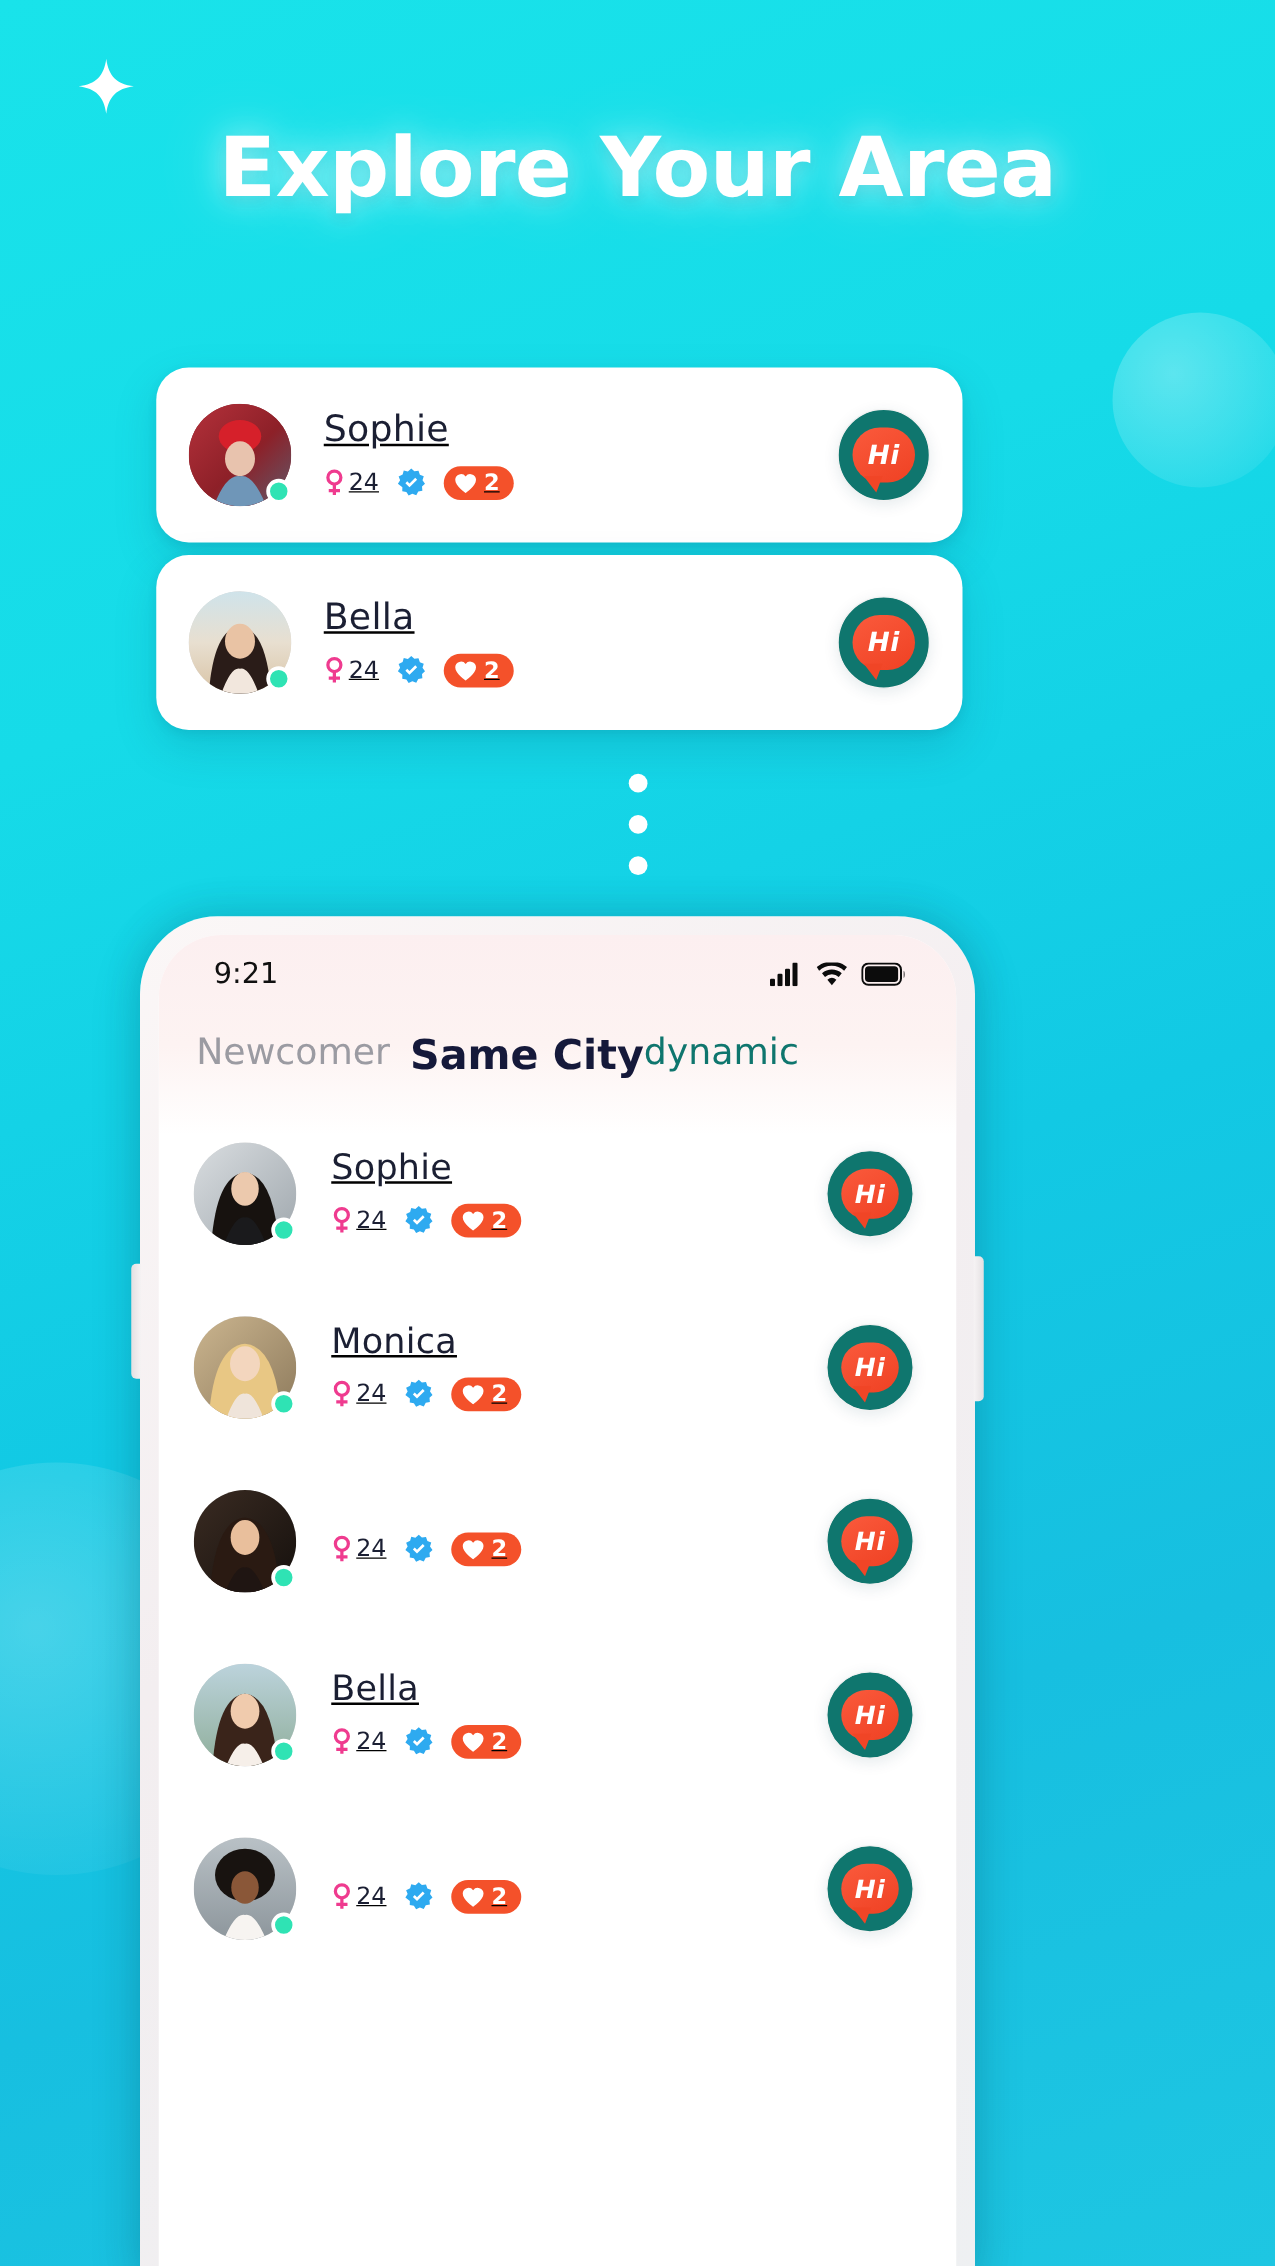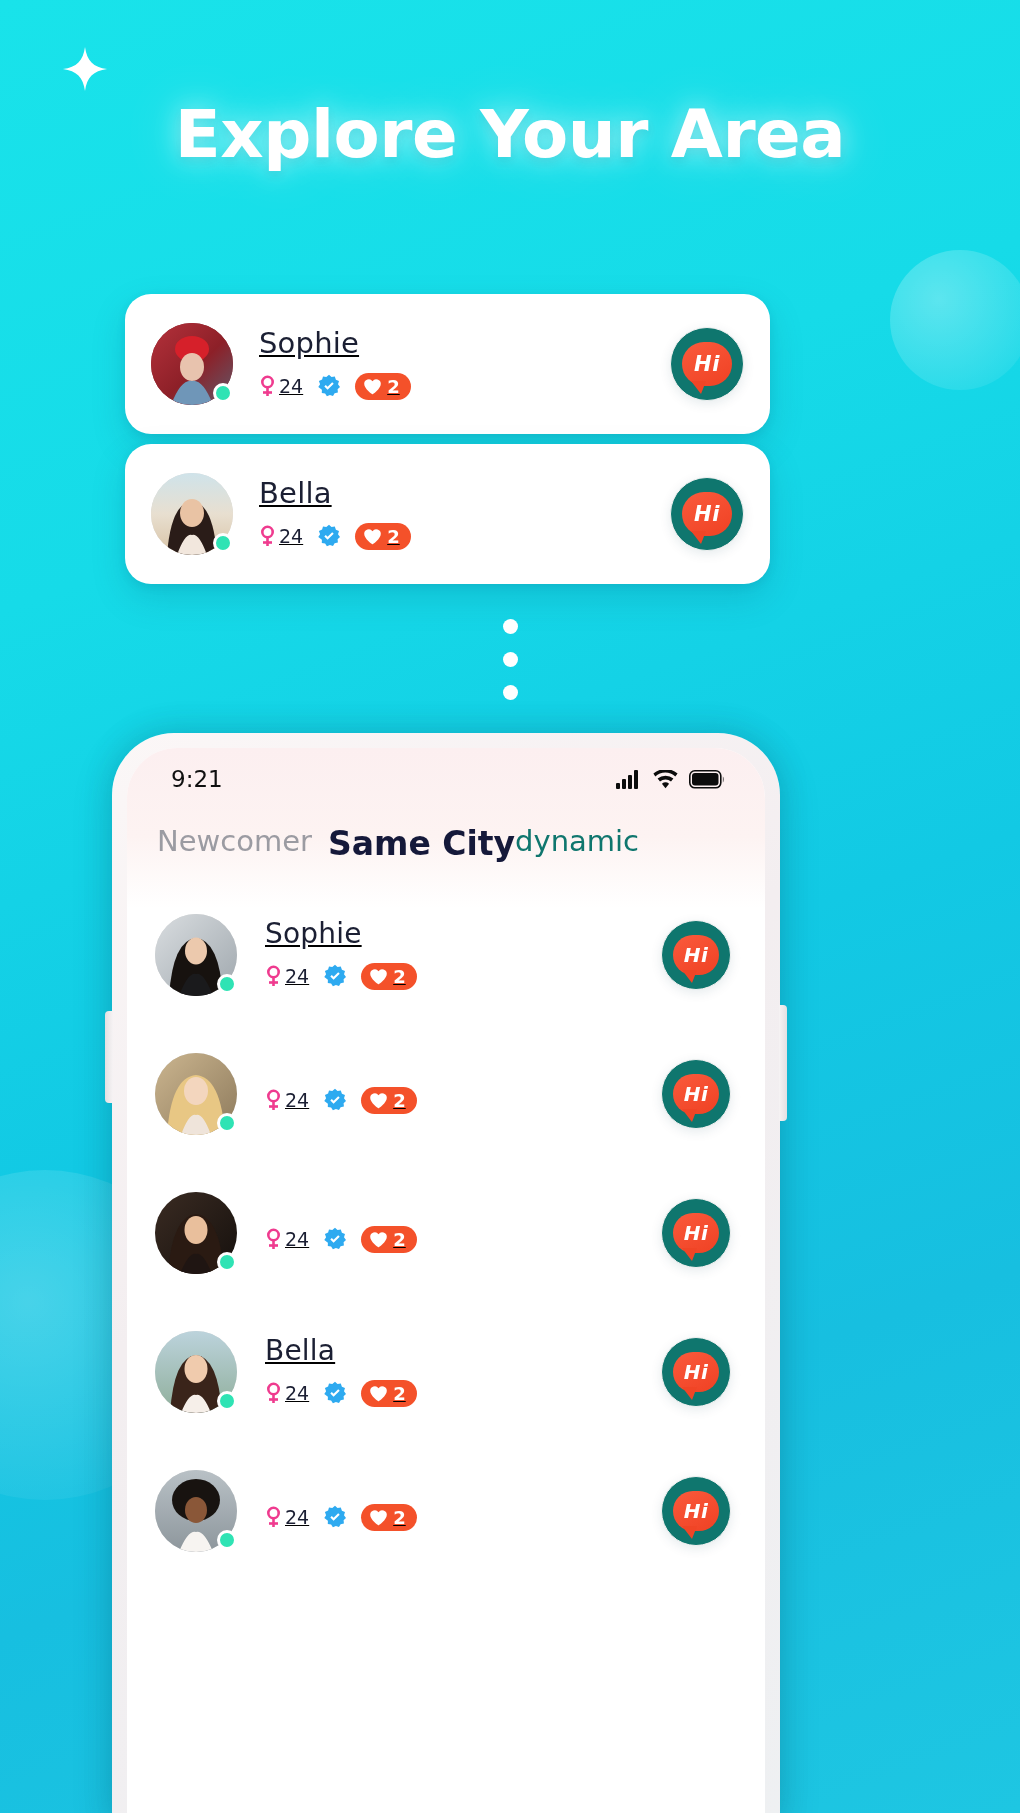--- a/index.html
+++ b/index.html
@@ -414,20 +414,21 @@
                 </defs>
               <rect width="82" height="82" fill="url(#r2)"></rect>
               <path d="M12 82 Q16 24 41 22 Q66 24 70 82 Z" fill="#e8c784"></path>
               <ellipse cx="41" cy="38" rx="12" ry="14" fill="#f3d6be"></ellipse>
               <path d="M26 82 Q34 60 41 62 Q48 60 56 82 Z" fill="#efe4da"></path>
             </svg>
           </div>
           <div class="online-dot"></div>
         </div>
         <div class="card-info">
+          <div class="person-name">Monica</div>
           <div class="badge-row">
             <div class="age-chip">
               <svg width="17" height="22" viewBox="0 0 17 22">
                 <circle cx="8.5" cy="7" r="5.2" fill="none" stroke="#ef3b8f" stroke-width="2.6"></circle>
                 <line x1="8.5" y1="12.5" x2="8.5" y2="21" stroke="#ef3b8f" stroke-width="2.6"></line>
                 <line x1="4" y1="17.5" x2="13" y2="17.5" stroke="#ef3b8f" stroke-width="2.6"></line>
               </svg>
               <span class="age-num">24</span>
             </div>
             <svg class="verified" viewBox="0 0 24 24">

